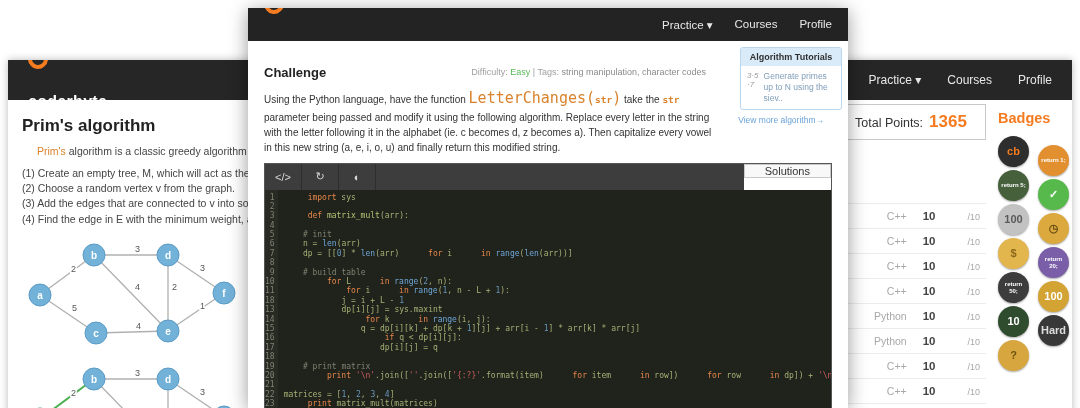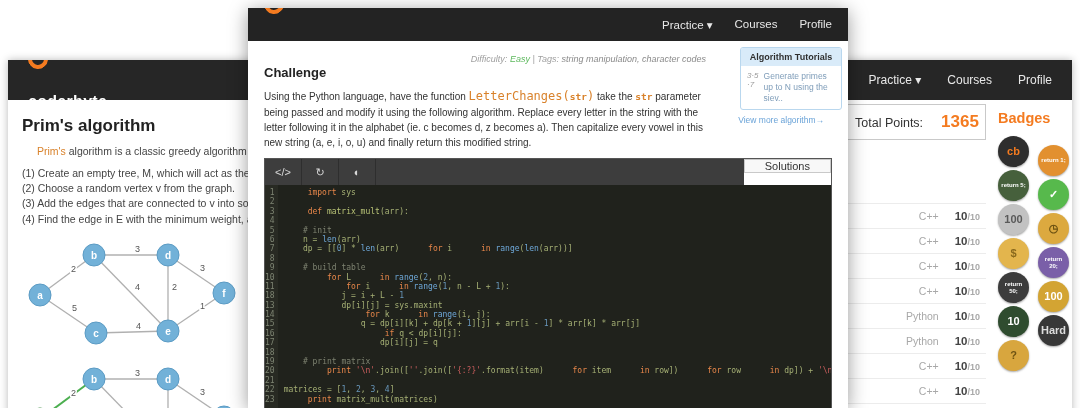--- a/index.html
+++ b/index.html
@@ -23,65 +23,65 @@
 
   .article{position:absolute;left:14px;top:6px;width:300px;}
   .article h1{font-size:17px;color:#222;margin:10px 0 9px;font-weight:bold;}
   .intro{font-size:10.5px;color:#444;margin:0 0 9px;white-space:nowrap;}
   .intro a{color:#d9822b;text-decoration:none;padding-left:15px;}
   .step{font-size:10.5px;color:#444;line-height:1.45;white-space:nowrap;}
   .graph{display:block;margin-top:12px;}
 
   .stats-panel{position:absolute;left:836px;top:4px;width:142px;}
   .points-box{border:1px solid #c9c9c9;padding:7px 10px;display:flex;align-items:baseline;
-              gap:18px;background:#fff;}
+              gap:6px;background:#fff;}
   .points-label{font-size:12.5px;color:#333;white-space:nowrap;}
   .points-val{font-size:17px;font-weight:bold;color:#f47b20;}
   .results{margin-top:63px;border-top:1px solid #ececec;}
   .result-row{display:flex;justify-content:flex-end;align-items:baseline;gap:16px;
               padding:6px 6px;border-bottom:1px solid #ececec;cursor:pointer;}
   .result-lang{font-size:10.5px;color:#a8a8a8;}
   .result-score{font-size:11.5px;font-weight:bold;color:#444;}
-  .result-of{font-size:9px;color:#a8a8a8;font-weight:bold;}
+  .result-of{font-size:9px;color:#a8a8a8;font-weight:normal;padding-left:32px;}
 
   .badges-col{position:absolute;left:990px;top:4px;width:84px;}
   .badges-title{color:#f47b20;font-size:14.5px;font-weight:bold;margin:6px 0 10px;}
   .badges-grid{display:flex;flex-wrap:wrap;gap:3px 9px;}
   .badge{width:31px;height:31px;border-radius:50%;display:flex;align-items:center;
          justify-content:center;font-weight:bold;text-align:center;line-height:1.05;
          box-shadow:0 1px 2px rgba(0,0,0,.35);box-sizing:border-box;padding:2px;cursor:pointer;}
   .badges-grid .badge:nth-child(even){transform:translateY(9px);}
 
   
   .fg-window{position:absolute;left:248px;top:8px;width:600px;height:400px;background:#fff;
              box-shadow:0 3px 18px rgba(0,0,0,.4);z-index:5;overflow:hidden;}
   .fg-header{height:33px;background:#232323;display:flex;align-items:center;
              justify-content:space-between;padding:0 16px;box-sizing:border-box;}
   .fg-header .logo-text{font-size:15px;}
   .fg-header .nav{gap:22px;}
   .fg-header .nav span{font-size:11.5px;}
   .fg-content{position:relative;height:367px;padding:0 16px;box-sizing:border-box;}
 
-  .meta{position:absolute;top:13px;right:142px;font-size:9px;color:#a0a0a0;white-space:nowrap;font-style:italic;}
+  .meta{position:absolute;top:26px;right:142px;font-size:9px;color:#a0a0a0;white-space:nowrap;}
   .meta .easy{color:#5cb85c;}
   .meta .tagsv{color:#8a8a8a;}
 
   .tut-box{position:absolute;top:6px;right:6px;width:100px;border:1px solid #b9d7ee;
            border-radius:3px;overflow:hidden;background:#fff;cursor:pointer;}
   .tut-head{background:#d9ebf9;color:#2f2f2f;font-size:9px;font-weight:bold;text-align:center;
             padding:4px 2px;}
   .tut-body{display:flex;gap:5px;padding:5px 6px;}
   .tut-icon{font-size:8px;color:#9a9a9a;white-space:pre-line;line-height:1.15;font-style:italic;}
   .tut-text{font-size:8.5px;color:#7f9db9;line-height:1.3;}
   .tut-link{position:absolute;top:74px;right:24px;font-size:8.5px;color:#6aa3d8;
             text-decoration:none;cursor:pointer;}
 
   .challenge-h{padding-top:24px;font-size:13px;color:#222;margin:0 0 7px;font-weight:bold;}
   .desc{font-size:10px;color:#333;line-height:1.5;margin:0 118px 8px 0;}
-  .seg-code{font-family:"DejaVu Sans Mono",monospace;color:#d9822b;font-size:12px;}
+  .seg-code{font-family:"DejaVu Sans Mono",monospace;color:#d9822b;font-size:15px;}
   .seg-codeb{font-family:"DejaVu Sans Mono",monospace;color:#d9822b;font-size:9.5px;font-weight:bold;}
 
   .editor{margin-top:6px;border:1px solid #555;border-bottom:none;}
   .toolbar{display:flex;height:26px;}
   .tb-icons{display:flex;background:#3d3d3d;flex:1;}
   .tb-btn{width:36px;display:flex;align-items:center;justify-content:center;color:#d8d8d8;
           font-size:11px;border-right:1px solid #2e2e2e;cursor:pointer;}
   .tabs{display:flex;flex-direction:column;}
   .tab{padding:0 20px;display:flex;align-items:center;font-size:11px;color:#333;
        background:#e6e6e6;border:1px solid #c9c9c9;cursor:pointer;}

